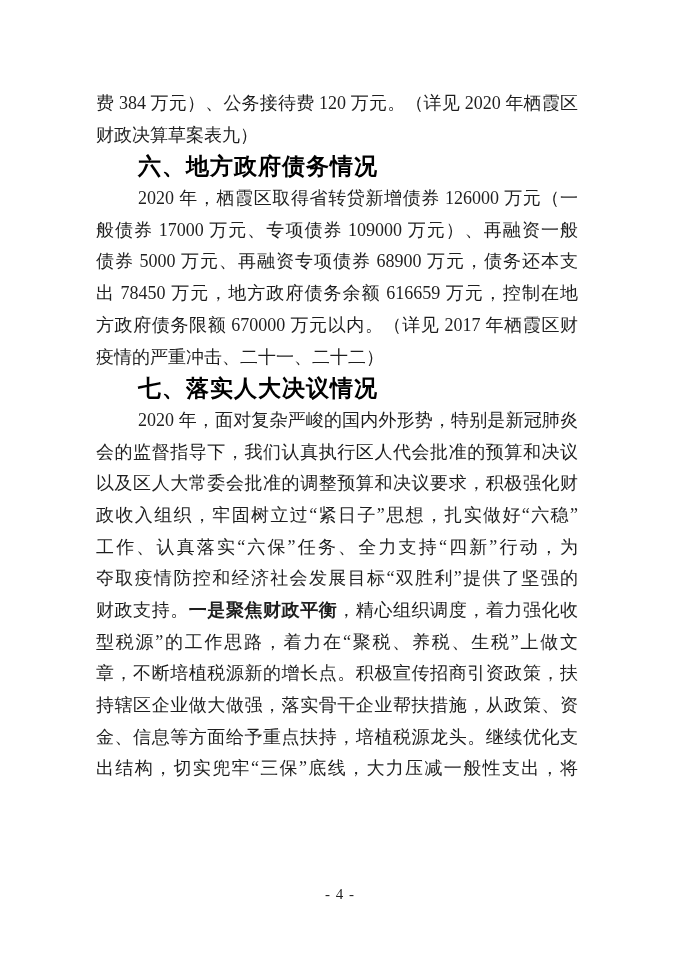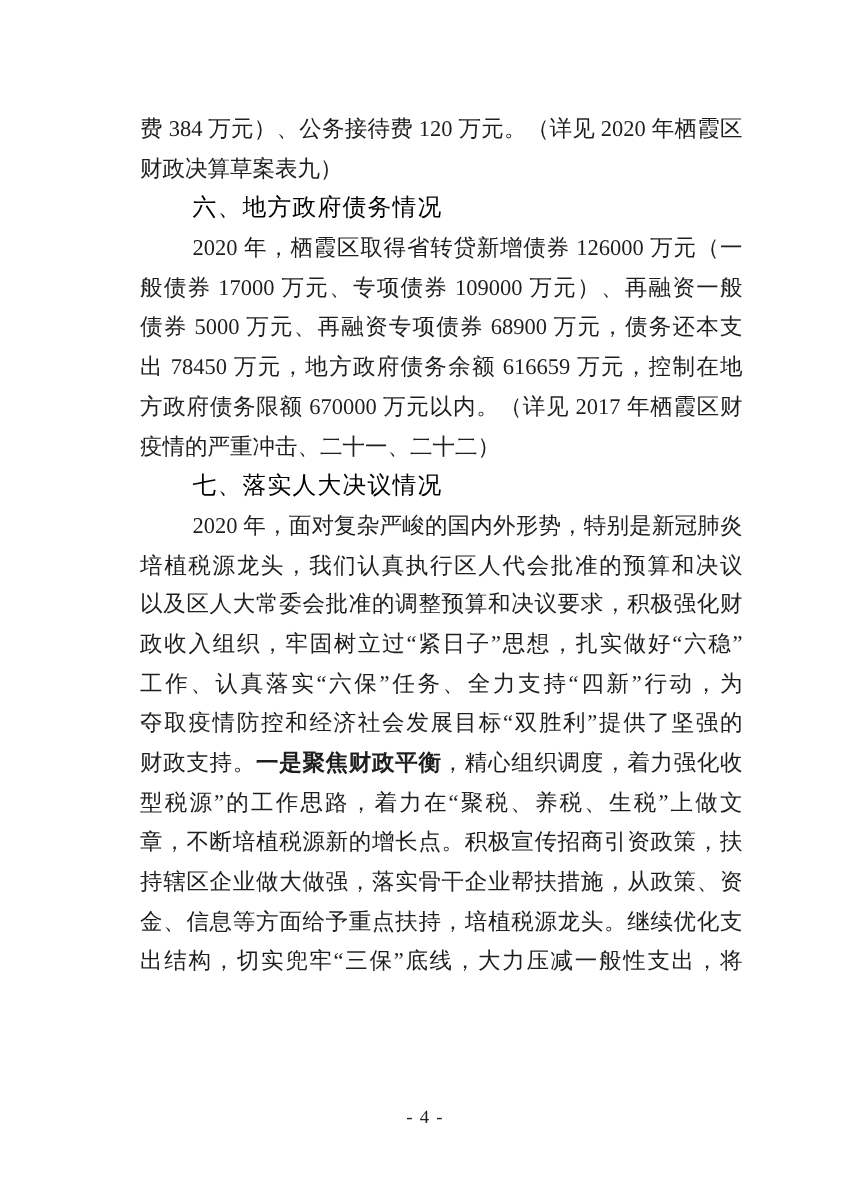--- a/index.html
+++ b/index.html
@@ -16,44 +16,44 @@
     overflow:hidden;
   }
   .sheet{
     position:relative;
     width:680px;height:962px;
     background:var(--page-bg);
     overflow:hidden;
   }
   .content{
     position:absolute;
-    left:112px;top:88px;
+    left:96px;top:88px;
     width:482px;
   }
   .line{
     font-size:18px;
     line-height:31.7px;
     height:31.7px;
     overflow:hidden;
     text-align:justify;
     text-align-last:left;
     text-justify:inter-ideograph;
     white-space:normal;
   }
   .line.j{
     text-align-last:justify;
   }
   .line.ind{
     text-indent:42px;
   }
   .heading{
     font-family:"Liberation Sans","DejaVu Sans",sans-serif;
-    font-weight:400;
+    font-weight:700;
     color:var(--heading-color);
-    font-size:19px;
+    font-size:23px;
     line-height:31.7px;
     height:31.7px;
     text-indent:42px;
     overflow:hidden;
     letter-spacing:1px;
   }
   .b{
     font-weight:700;
   }
   .footer{
@@ -75,21 +75,21 @@
       <div class="line">财政决算草案表九）</div>
       <div class="heading">六、地方政府债务情况</div>
       <div class="line j ind">2020 年，栖霞区取得省转贷新增债券 126000 万元（一</div>
       <div class="line j">般债券 17000 万元、专项债券 109000 万元）、再融资一般</div>
       <div class="line j">债券 5000 万元、再融资专项债券 68900 万元，债务还本支</div>
       <div class="line j">出 78450 万元，地方政府债务余额 616659 万元，控制在地</div>
       <div class="line j">方政府债务限额 670000 万元以内。（详见 2017 年栖霞区财</div>
       <div class="line">疫情的严重冲击、二十一、二十二）</div>
       <div class="heading">七、落实人大决议情况</div>
       <div class="line j ind">2020 年，面对复杂严峻的国内外形势，特别是新冠肺炎</div>
-      <div class="line j">培植税源龙头，我们认真执行区人代会批准的预算和决议</div>
+      <div class="line j">会的监督指导下，我们认真执行区人代会批准的预算和决议</div>
       <div class="line j">以及区人大常委会批准的调整预算和决议要求，积极强化财</div>
       <div class="line j">政收入组织，牢固树立过“紧日子”思想，扎实做好“六稳”</div>
       <div class="line j">工作、认真落实“六保”任务、全力支持“四新”行动，为</div>
       <div class="line j">夺取疫情防控和经济社会发展目标“双胜利”提供了坚强的</div>
       <div class="line j"><span class="">财政支持。</span><span class="b">一是聚焦财政平衡</span><span class="">，精心组织调度，着力强化收</span></div>
       <div class="line j">型税源”的工作思路，着力在“聚税、养税、生税”上做文</div>
       <div class="line j">章，不断培植税源新的增长点。积极宣传招商引资政策，扶</div>
       <div class="line j">持辖区企业做大做强，落实骨干企业帮扶措施，从政策、资</div>
       <div class="line j">金、信息等方面给予重点扶持，培植税源龙头。继续优化支</div>
       <div class="line j">出结构，切实兜牢“三保”底线，大力压减一般性支出，将</div>

